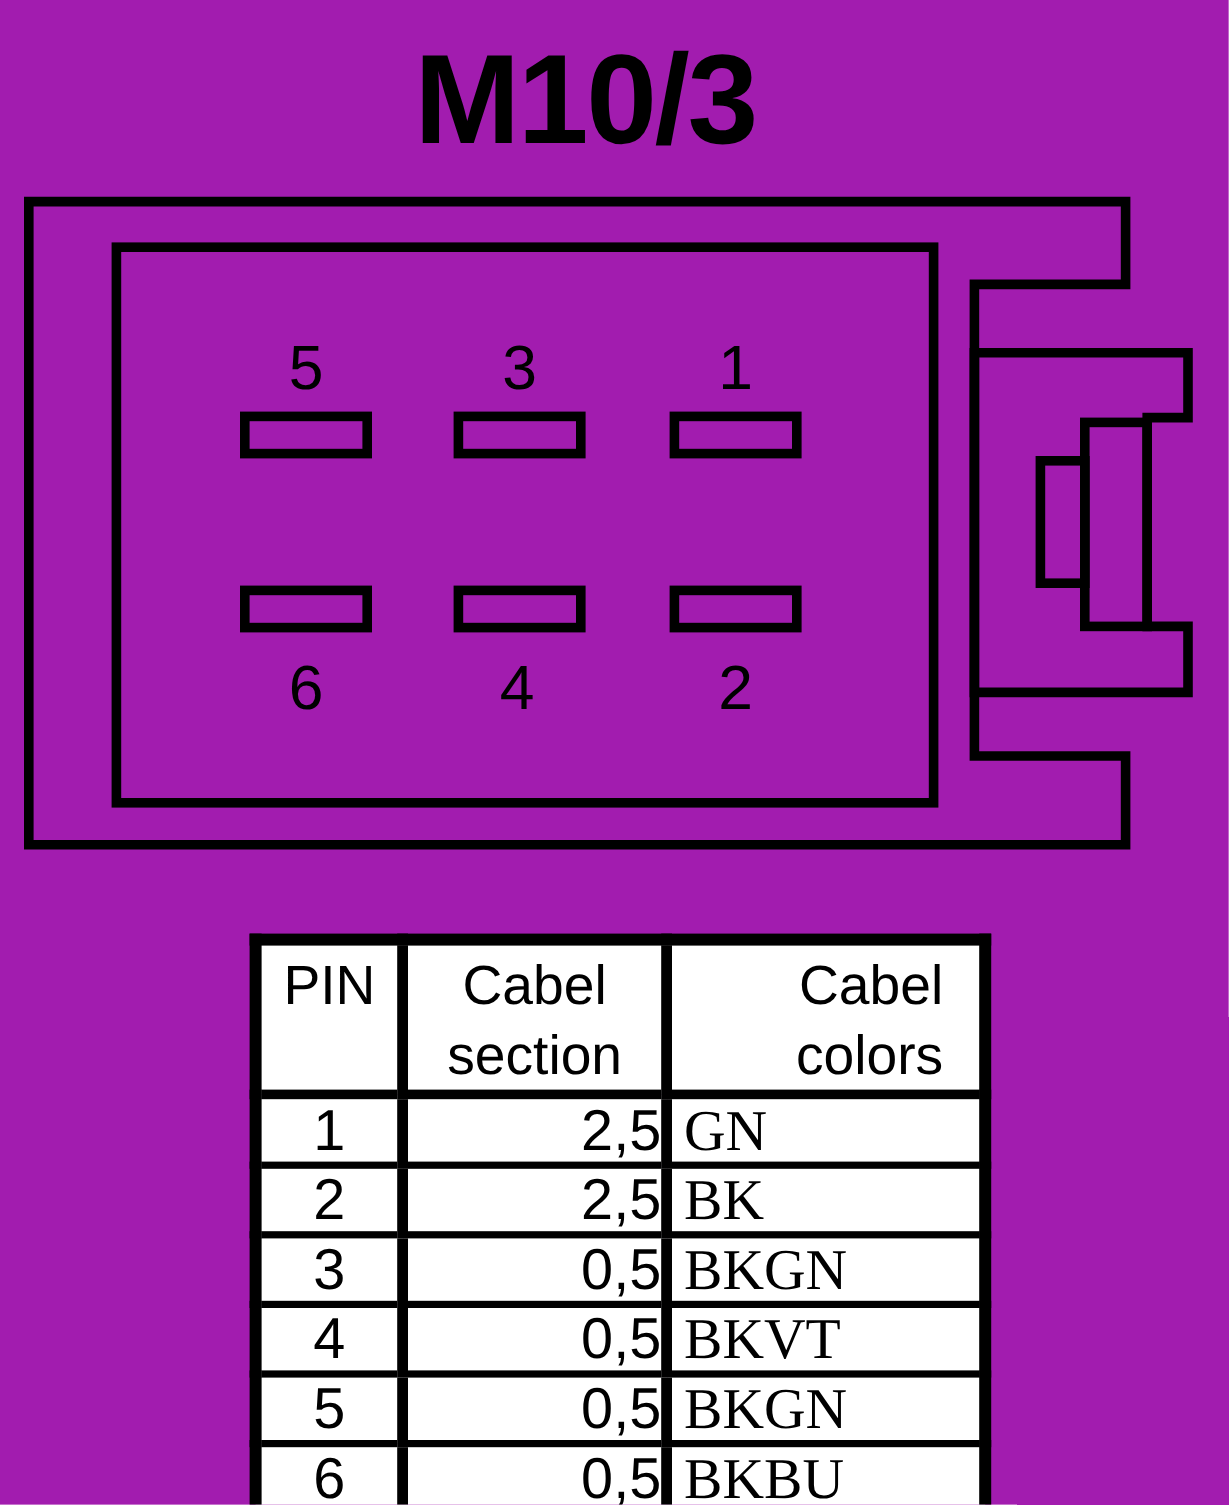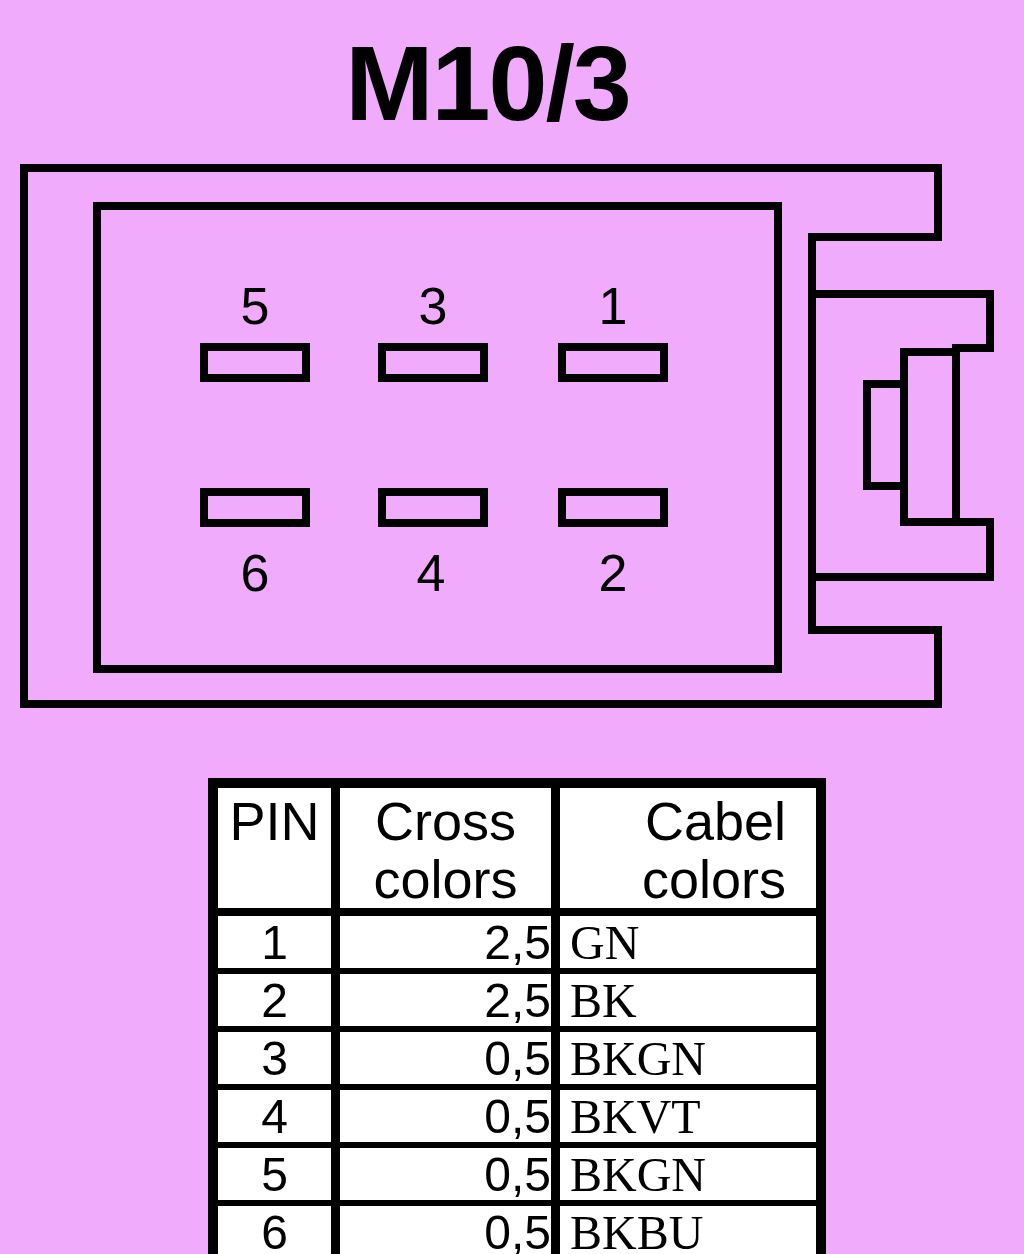--- a/index.html
+++ b/index.html
@@ -1,19 +1,19 @@
 <!DOCTYPE html>
 <html><head>
 <meta charset="utf-8">
 <style>
   html,body{margin:0;padding:0;background:#ffffff;}
   .page{
     position:relative;
     width:1024px;height:1254px;
-    background:#f0abfc;
+    background:#a21caf;
     font-family:"Liberation Sans", sans-serif;
     color:#000000;
     overflow:hidden;
   }
   .title{
     position:absolute;
     top:30px;left:0;width:975px;
     text-align:center;
     font-size:106px;
     font-weight:bold;
@@ -32,21 +32,21 @@
     table-layout:fixed;
   }
   .pin-table th,.pin-table td{
     border:6px solid #000000;
     padding:0;
     background:#ffffff;
     font-weight:normal;
   }
   .pin-table{border:10px solid #000000;}
   .pin-table th{
-    font-size:54px;
+    font-size:46px;
     line-height:58px;
     vertical-align:top;
     padding-top:4px;
     height:115px;
     border-bottom-width:8px;
   }
   .pin-table td{
     font-size:48px;
     line-height:50px;
     vertical-align:top;
@@ -93,21 +93,21 @@
       <text x="255" y="591">6</text>
       <text x="431" y="591">4</text>
       <text x="613" y="591">2</text>
     </g>
   </svg>
 
   <table class="pin-table">
     <thead>
       <tr>
         <th class="col-pin">PIN</th>
-        <th class="col-cross">Cross colors</th>
+        <th class="col-cross">Cabel section</th>
         <th class="col-color">Cabel colors</th>
       </tr>
     </thead>
     <tbody>
       <tr>
         <td class="col-pin">1</td>
         <td class="col-cross">2,5</td>
         <td class="col-color">GN</td>
       </tr>
       <tr>

